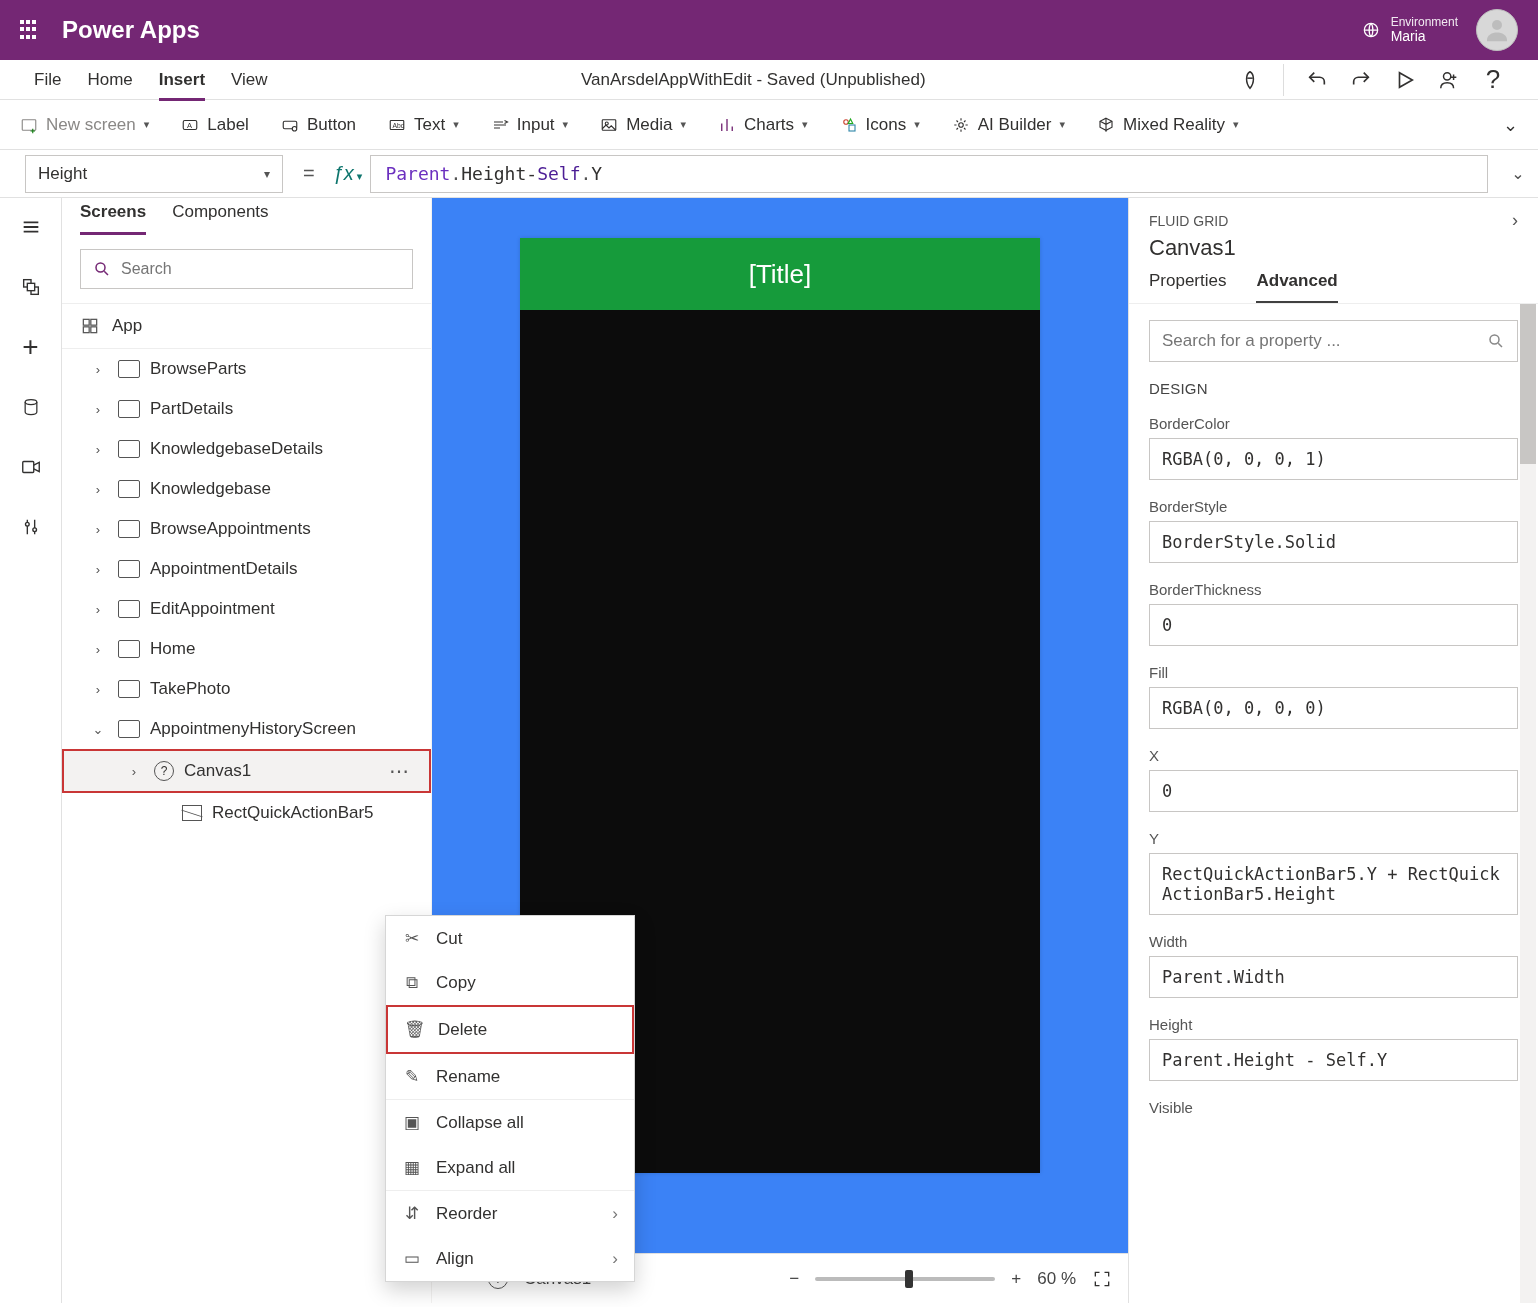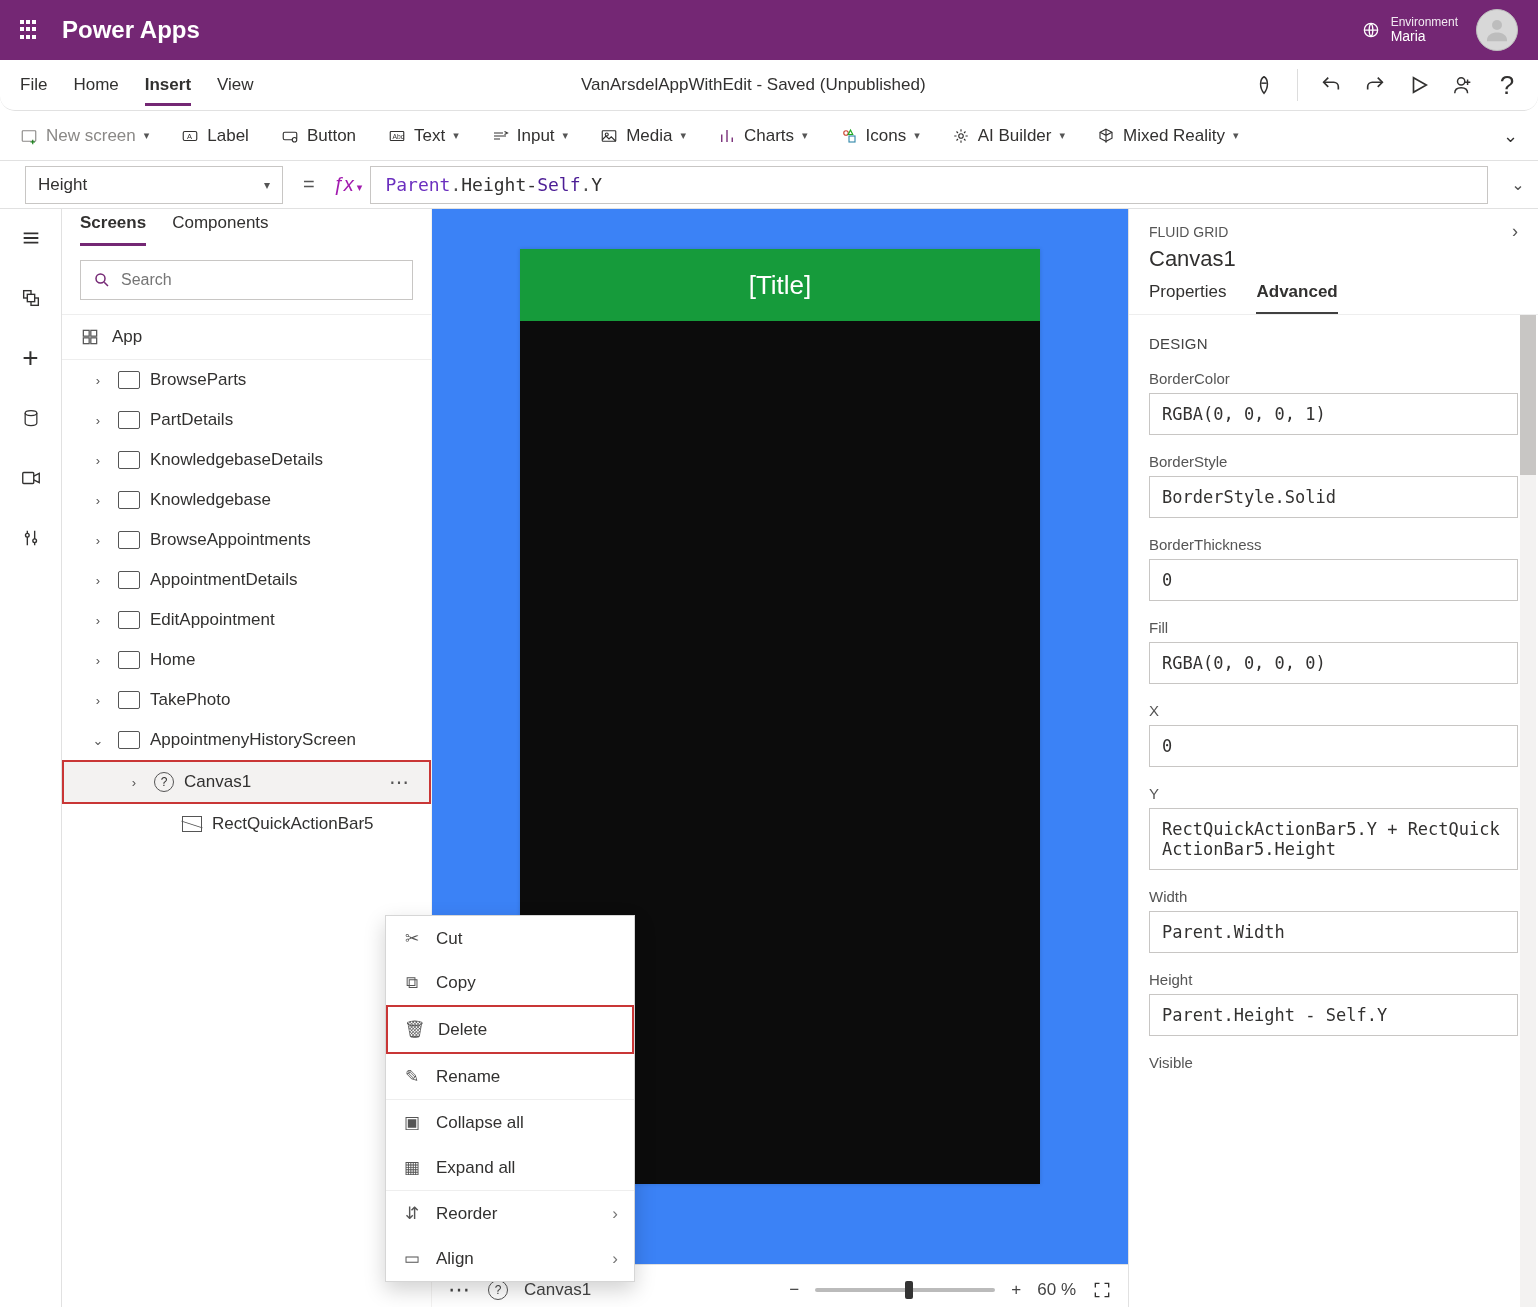--- a/index.html
+++ b/index.html
@@ -10,41 +10,41 @@
 #topbar .waffle { width:20px; height:20px; margin-right:22px; display:flex; flex-wrap:wrap; gap:2px; }
 #topbar .waffle span { width:4px; height:4px; background:#fff; display:block; }
 #topbar .title { font-size:24px; font-weight:600; }
 #topbar .right { margin-left:auto; display:flex; align-items:center; gap:18px; }
 #topbar .env { display:flex; align-items:center; gap:10px; }
 #topbar .env-txt { display:flex; flex-direction:column; line-height:1.1; font-size:14px; }
 #topbar .env-txt .lbl { font-size:12px; opacity:.9; }
 #topbar .avatar { width:42px; height:42px; border-radius:50%; background:#d8d8d8; border:1px solid #bfbfbf; display:flex; align-items:center; justify-content:center; }
 
 
-#menubar { height:51px; border-bottom:1px solid #e1e1e1; display:flex; align-items:center; padding:0 20px; gap:26px;border-radius:15px; }
+#menubar { height:40px; border-bottom:1px solid #e1e1e1; display:flex; align-items:center; padding:0 34px; gap:26px; }
 #menubar .mitem { font-size:17px; color:#323130; cursor:pointer; }
 #menubar .mitem.active { font-weight:600; border-bottom:3px solid #742774; padding-bottom:8px; margin-top:11px; }
 #menubar .doc-status { margin-left:auto; margin-right:auto; font-size:17px; color:#323130; }
 #menubar .actions { display:flex; align-items:center; gap:22px; }
 #menubar .actions .sep { width:1px; height:32px; background:#ddd; }
 #menubar .aicon { width:22px; height:22px; display:flex; align-items:center; justify-content:center; color:#323130; }
 
 
 #ribbon { height:50px; border-bottom:1px solid #e1e1e1; display:flex; align-items:center; padding:0 20px; gap:32px; color:#323130; font-size:17px; }
 #ribbon .ritem { display:flex; align-items:center; gap:8px; cursor:pointer; }
 #ribbon .ritem svg { width:18px; height:18px; }
 #ribbon .chev { font-size:11px; color:#555; }
 #ribbon .disabled { color:#8a8886; }
 #ribbon .inner-chev { margin-left:auto; font-size:18px; }
 
 
 #formulabar { height:48px; border-bottom:1px solid #e1e1e1; display:flex; align-items:center; }
 #formulabar .prop-select { width:258px; height:38px; margin:0 10px 0 25px; border:1px solid #c8c6c4; display:flex; align-items:center; padding:0 12px; justify-content:space-between; font-size:17px; }
 #formulabar .eq { font-size:20px; color:#555; margin:0 10px; }
-#formulabar .fx { font-style:italic; font-size:20px; color:#a21caf; margin:0 8px; }
+#formulabar .fx { font-style:italic; font-size:20px; color:#0f766e; margin:0 8px; }
 #formulabar .formula { flex:1; border:1px solid #c8c6c4; height:38px; display:flex; align-items:center; padding:0 14px; font-family:Consolas,monospace; font-size:18px; margin-right:10px; }
 #formulabar .expand { width:40px; text-align:center; font-size:16px; color:#555; }
 
 
 #main { display:flex; height:calc(100% - 202px); }
 
 
 #rail { width:62px; border-right:1px solid #e1e1e1; display:flex; flex-direction:column; align-items:center; padding-top:14px; gap:30px; }
 #rail .railbtn { width:30px; height:30px; display:flex; align-items:center; justify-content:center; color:#323130; cursor:pointer; }
 #rail .railbtn.active { color:#742774; }
@@ -443,20 +443,27 @@
       <span class="small">FLUID GRID</span>
       <span class="arr">›</span>
     </div>
     <div class="pname">Canvas1</div>
     <div class="ptabs">
       <span class="pt">Properties</span>
       <span class="pt active">Advanced</span>
     </div>
     <div style="position:relative; flex:1; overflow:hidden;">
       <div class="scroll" id="props-scroll">
+        <div class="psearch">
+          <input style="border: 0px; outline: 0px; font-size: 17px; flex: 1 1 0%;" placeholder="Search for a property ...">
+          <svg width="18" height="18" viewBox="0 0 24 24" fill="none" stroke="#888" stroke-width="2">
+              <circle cx="10" cy="10" r="6"></circle>
+              <path d="M20 20l-5-5"></path>
+            </svg>
+        </div>
         <div class="section-h">DESIGN</div>
         <div id="props-fields">
             <div>
               <div class="field-lbl">BorderColor</div>
               <div class="field-inp">RGBA(0, 0, 0, 1)</div>
             </div>
             <div>
               <div class="field-lbl">BorderStyle</div>
               <div class="field-inp">BorderStyle.Solid</div>
             </div>

